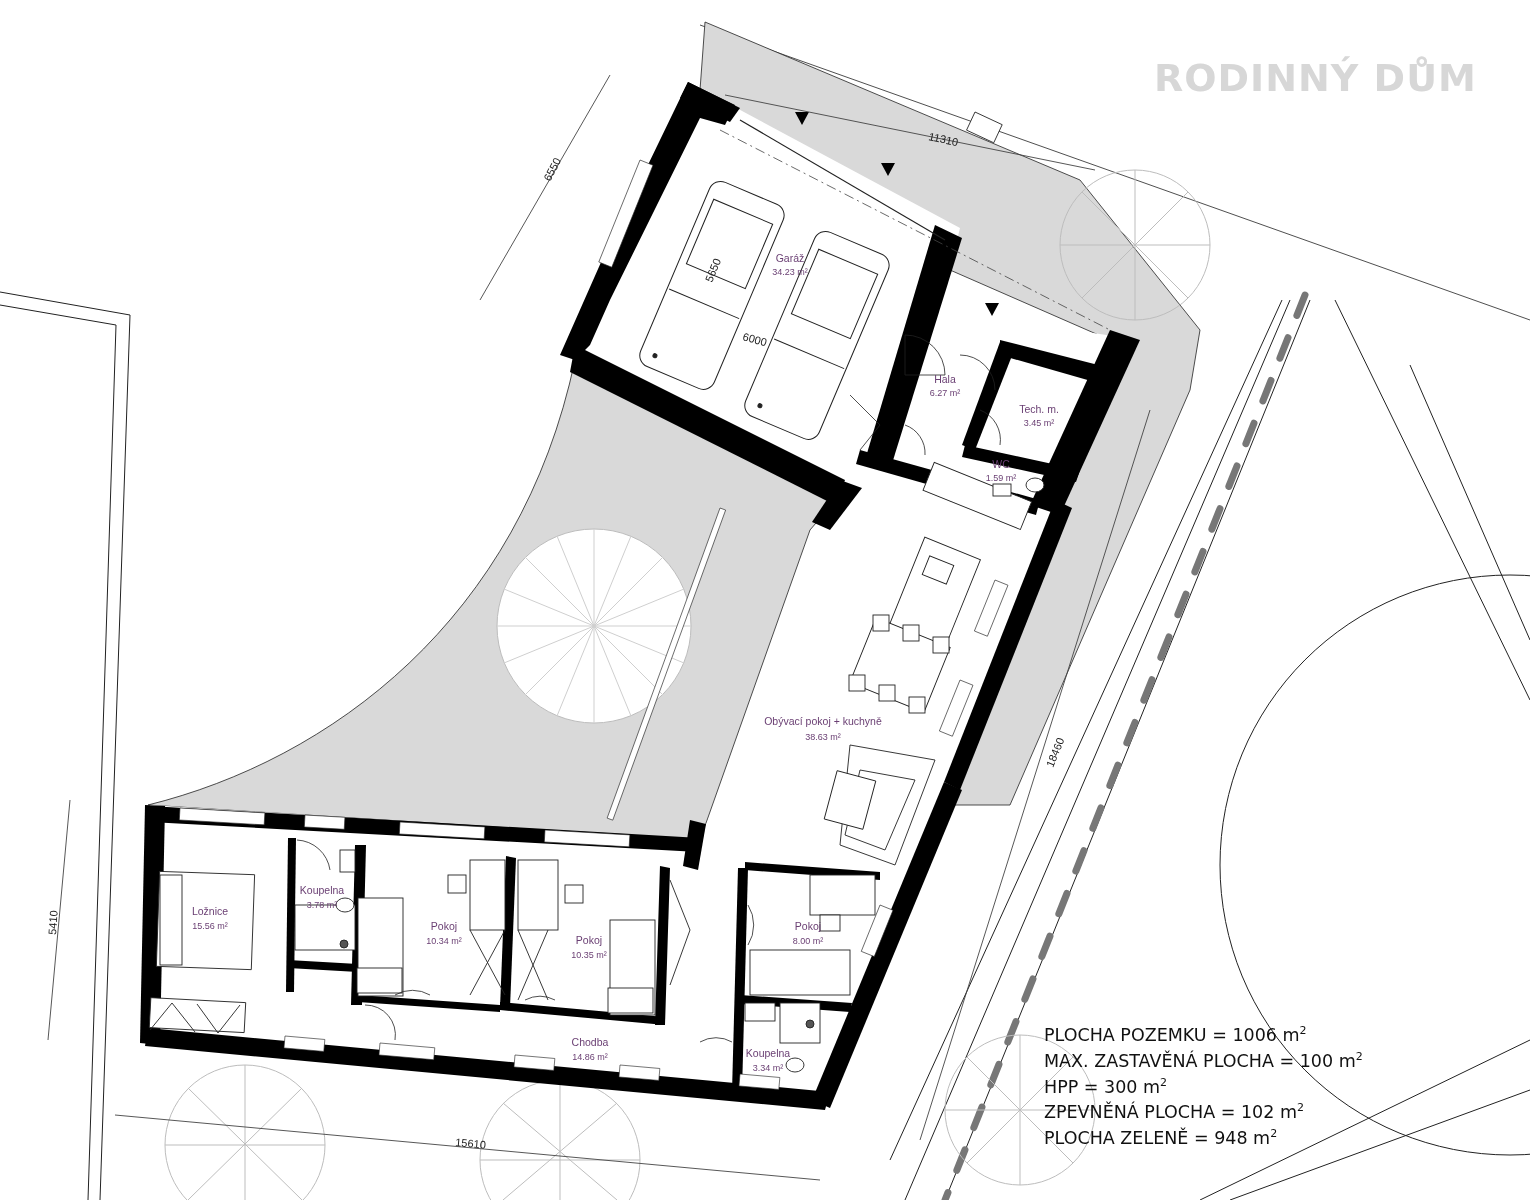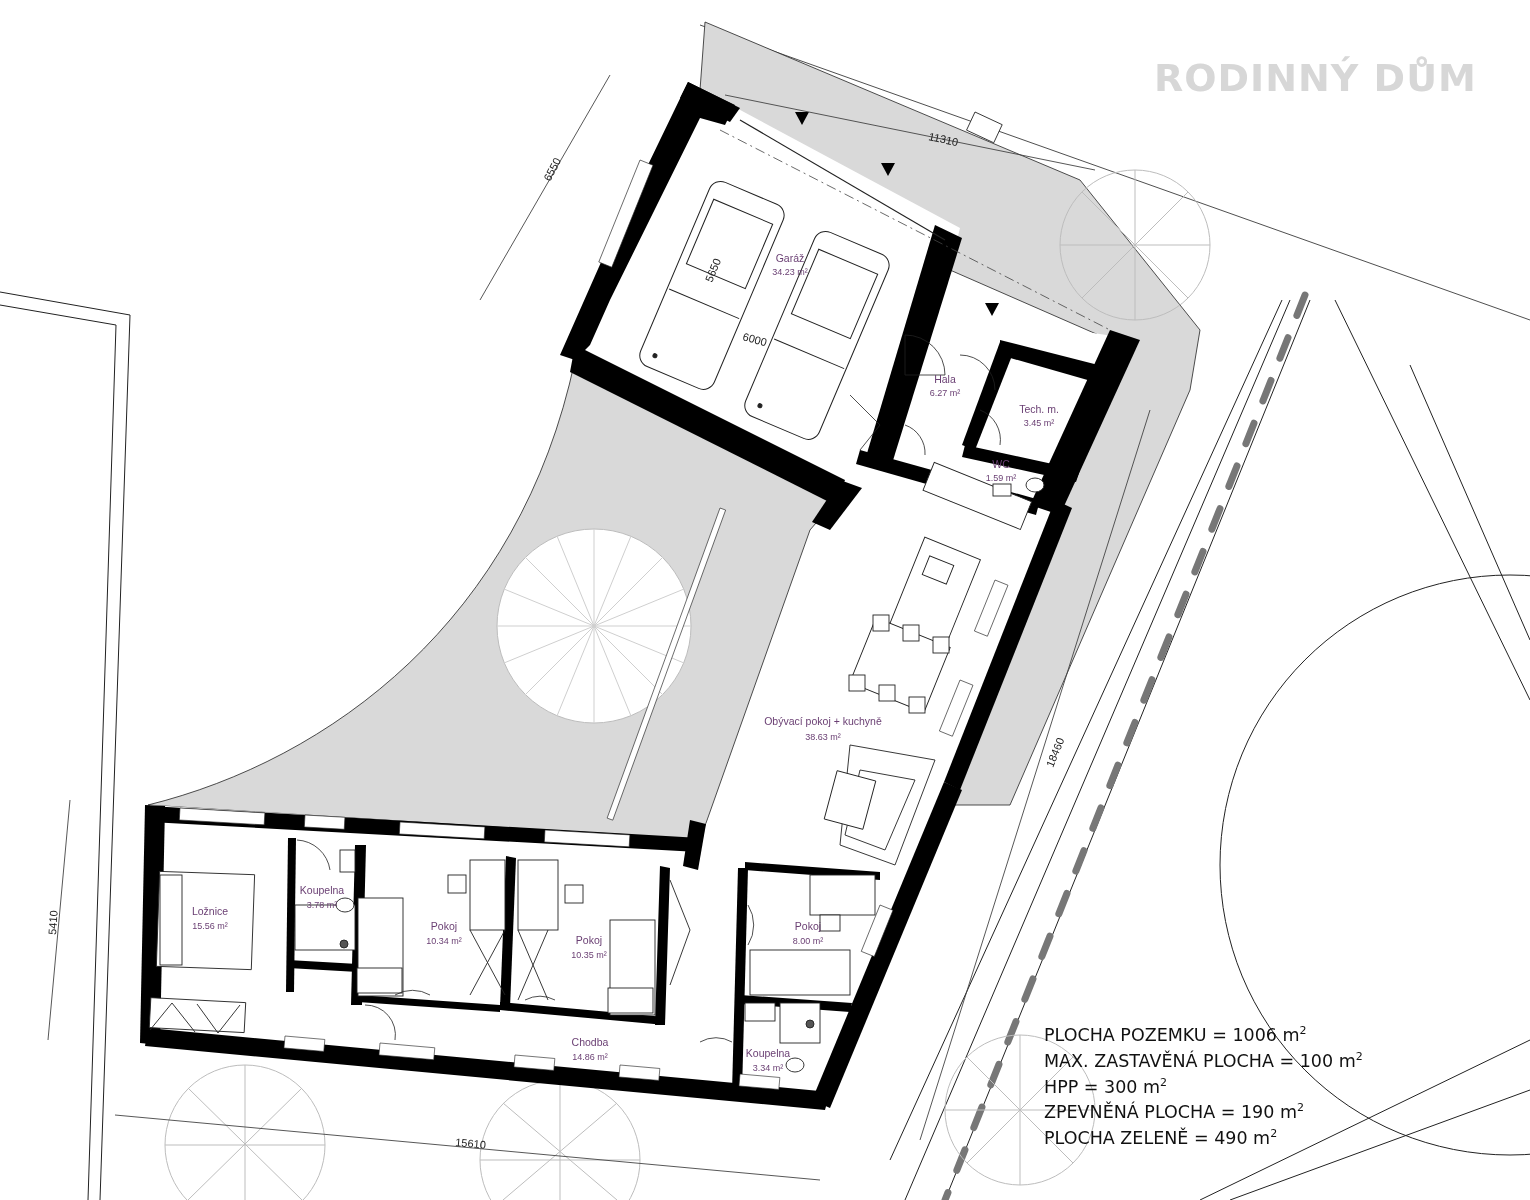--- a/index.html
+++ b/index.html
@@ -274,15 +274,15 @@
     <text class="dim" transform="translate(455,1146) rotate(5)">15610</text>
   </g>
 </svg>
 
 <div class="title">RODINNÝ DŮM</div>
 
 <div class="stats">
   <div><span>PLOCHA POZEMKU = 1006 m</span><sup>2</sup></div>
   <div><span>MAX. ZASTAVĚNÁ PLOCHA = 100 m</span><sup>2</sup></div>
   <div><span>HPP = 300 m</span><sup>2</sup></div>
-  <div><span>ZPEVNĚNÁ PLOCHA = 190 m</span><sup>2</sup></div>
-  <div><span>PLOCHA ZELENĚ = 490 m</span><sup>2</sup></div>
+  <div><span>ZPEVNĚNÁ PLOCHA = 102 m</span><sup>2</sup></div>
+  <div><span>PLOCHA ZELENĚ = 948 m</span><sup>2</sup></div>
 </div>
 
 </body></html>

